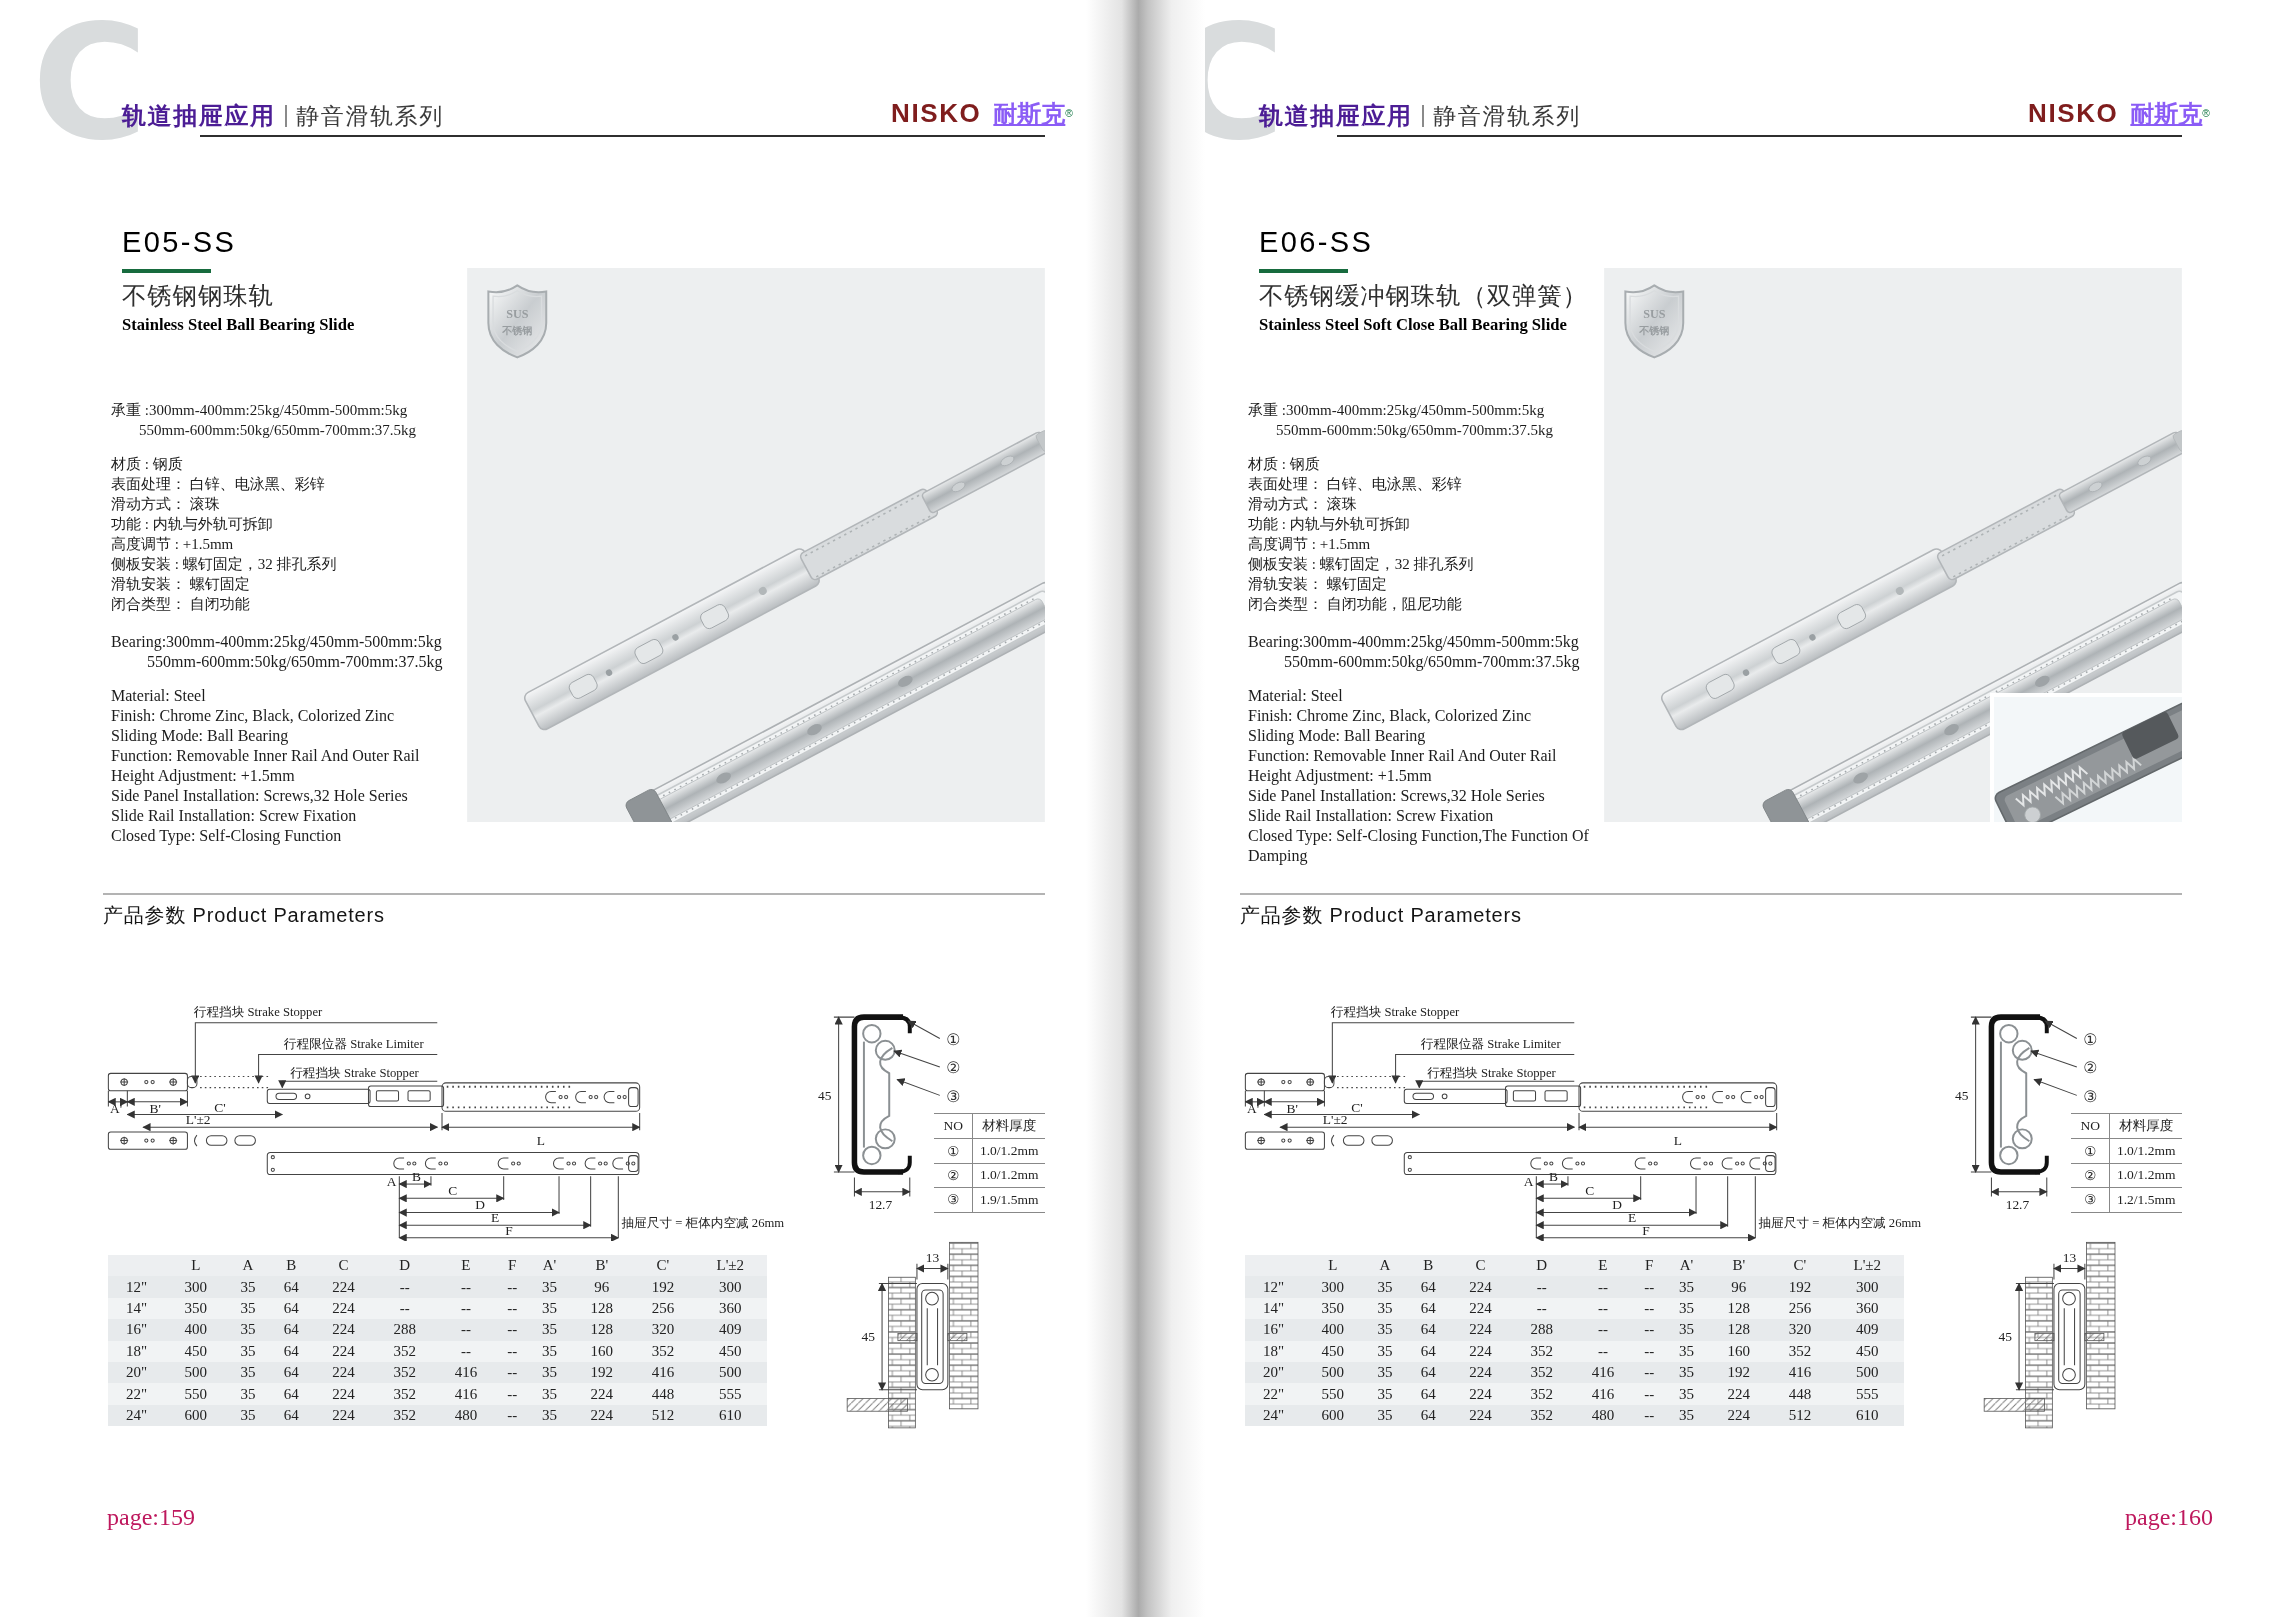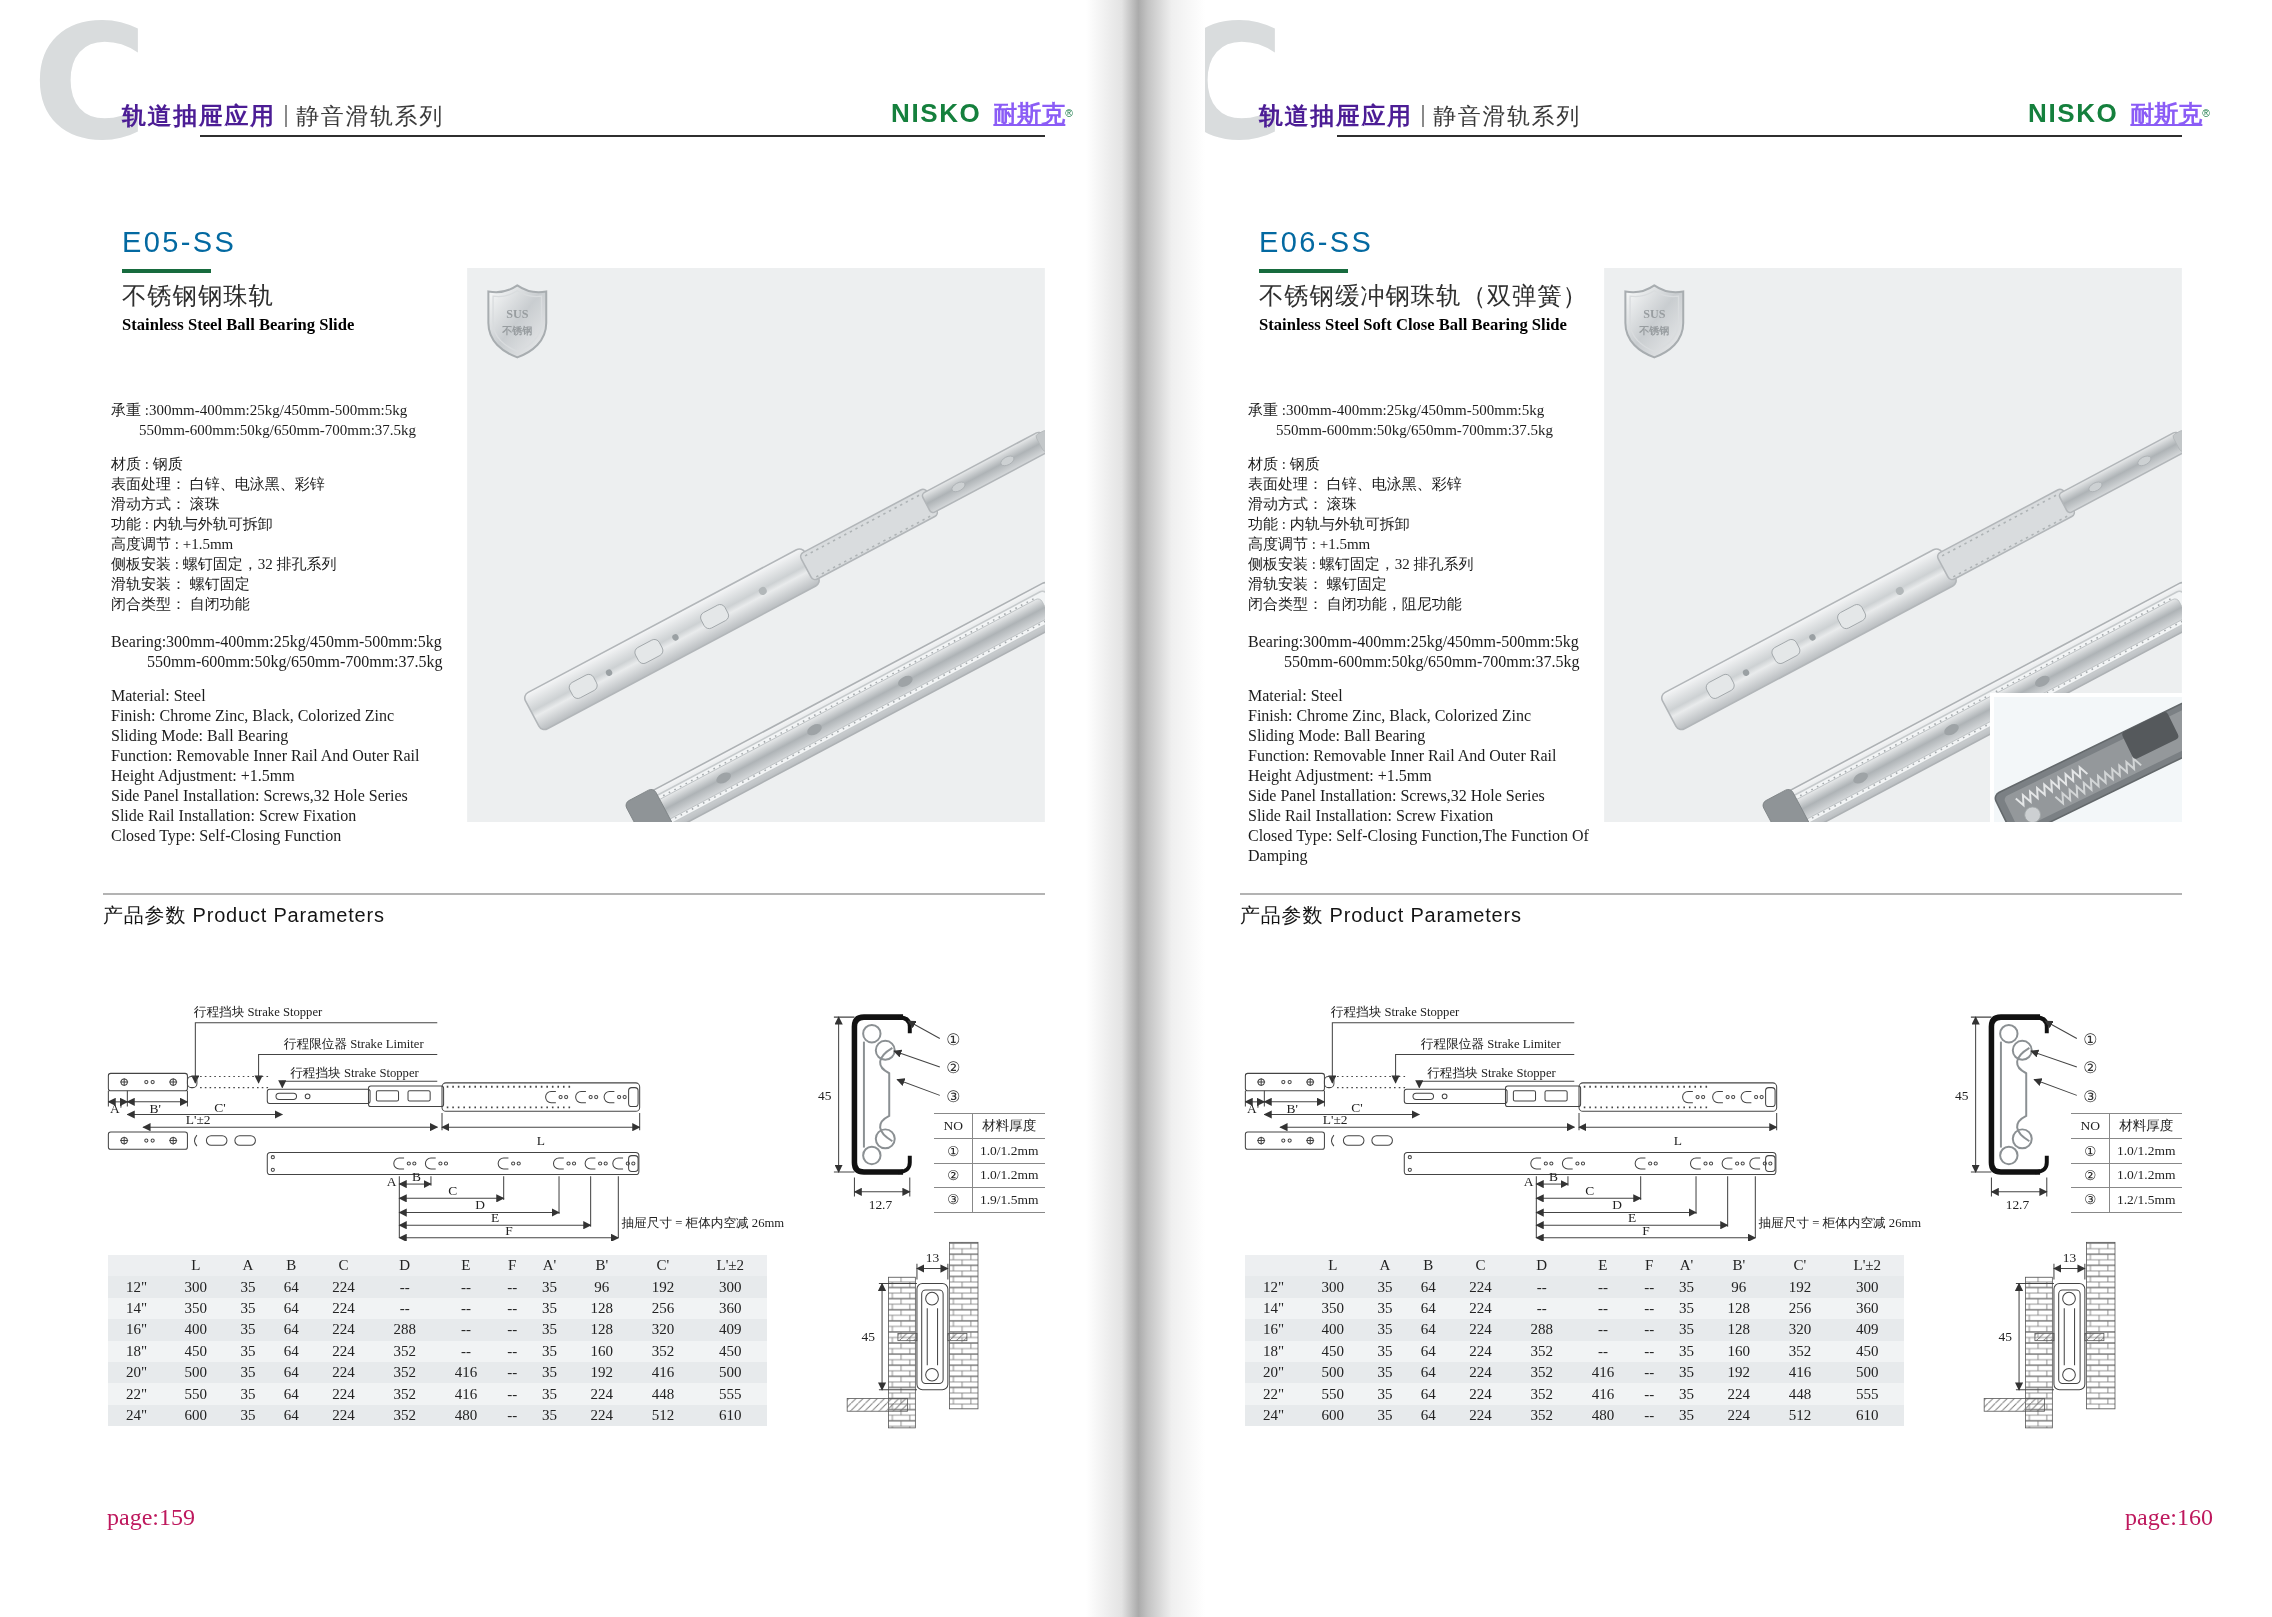--- a/index.html
+++ b/index.html
@@ -12,26 +12,26 @@
     background:linear-gradient(90deg,rgba(255,255,255,0) 0%,#e3e3e3 30%,#ababab 44%,#c4c4c4 52%,#efefef 72%,#fff 100%);}
   
   .watermark{position:absolute;left:32px;top:24px;font-size:158px;line-height:119px;
     font-weight:bold;color:#d9dcdd;font-family:"DejaVu Sans",sans-serif;z-index:0;}
   .hdr{position:absolute;left:122px;top:100px;z-index:1;display:flex;align-items:center;}
   .hdr-main{font-size:24px;font-weight:bold;color:#4c1d95;letter-spacing:1.6px;}
   .hdr-div{width:1.6px;height:22px;background:#8a8a8a;margin:0 9.5px;}
   .hdr-sub{font-size:23px;color:#3c3c3c;letter-spacing:1.6px;}
   .hdr-rule{position:absolute;left:200px;top:135px;width:845px;height:2.4px;background:#2f2f2f;z-index:1;}
   .logo{position:absolute;left:891px;top:98px;z-index:2;white-space:nowrap;}
-  .logo-latin{font-size:26px;font-weight:800;color:#15803d;letter-spacing:1.6px;}
+  .logo-latin{font-size:26px;font-weight:800;color:#7f1d1d;letter-spacing:1.6px;}
   .logo-cn{font-size:24px;font-weight:900;color:#8b5cf6;margin-left:12px;text-decoration:underline;}
   .logo-reg{font-size:10.3px;color:#0e7440;vertical-align:super;}
   
   .model{position:absolute;left:122px;top:226px;margin:0;font-size:29px;font-weight:400;
-    color:#0369a1;letter-spacing:2.4px;}
+    color:#000000;letter-spacing:2.4px;}
   .model-rule{position:absolute;left:122px;top:269px;width:89px;height:4px;background:#176b3e;}
   .name-cn{position:absolute;left:122px;top:279px;margin:0;font-size:24.5px;font-weight:500;color:#2e2e2e;letter-spacing:0.8px;}
   .name-en{position:absolute;left:122px;top:315px;margin:0;font-size:16.6px;font-weight:bold;
     color:#000000;font-family:"Liberation Serif",serif;}
   
   .spec{position:absolute;margin:0;padding:0;list-style:none;
     font-family:"Liberation Serif",serif;color:#1c1c1c;width:364px;}
   .spec li{line-height:20px;}
   .spec li:nth-child(2){margin-bottom:14.2px;}
   .spec-cn{left:111px;top:400px;font-size:15px;}

